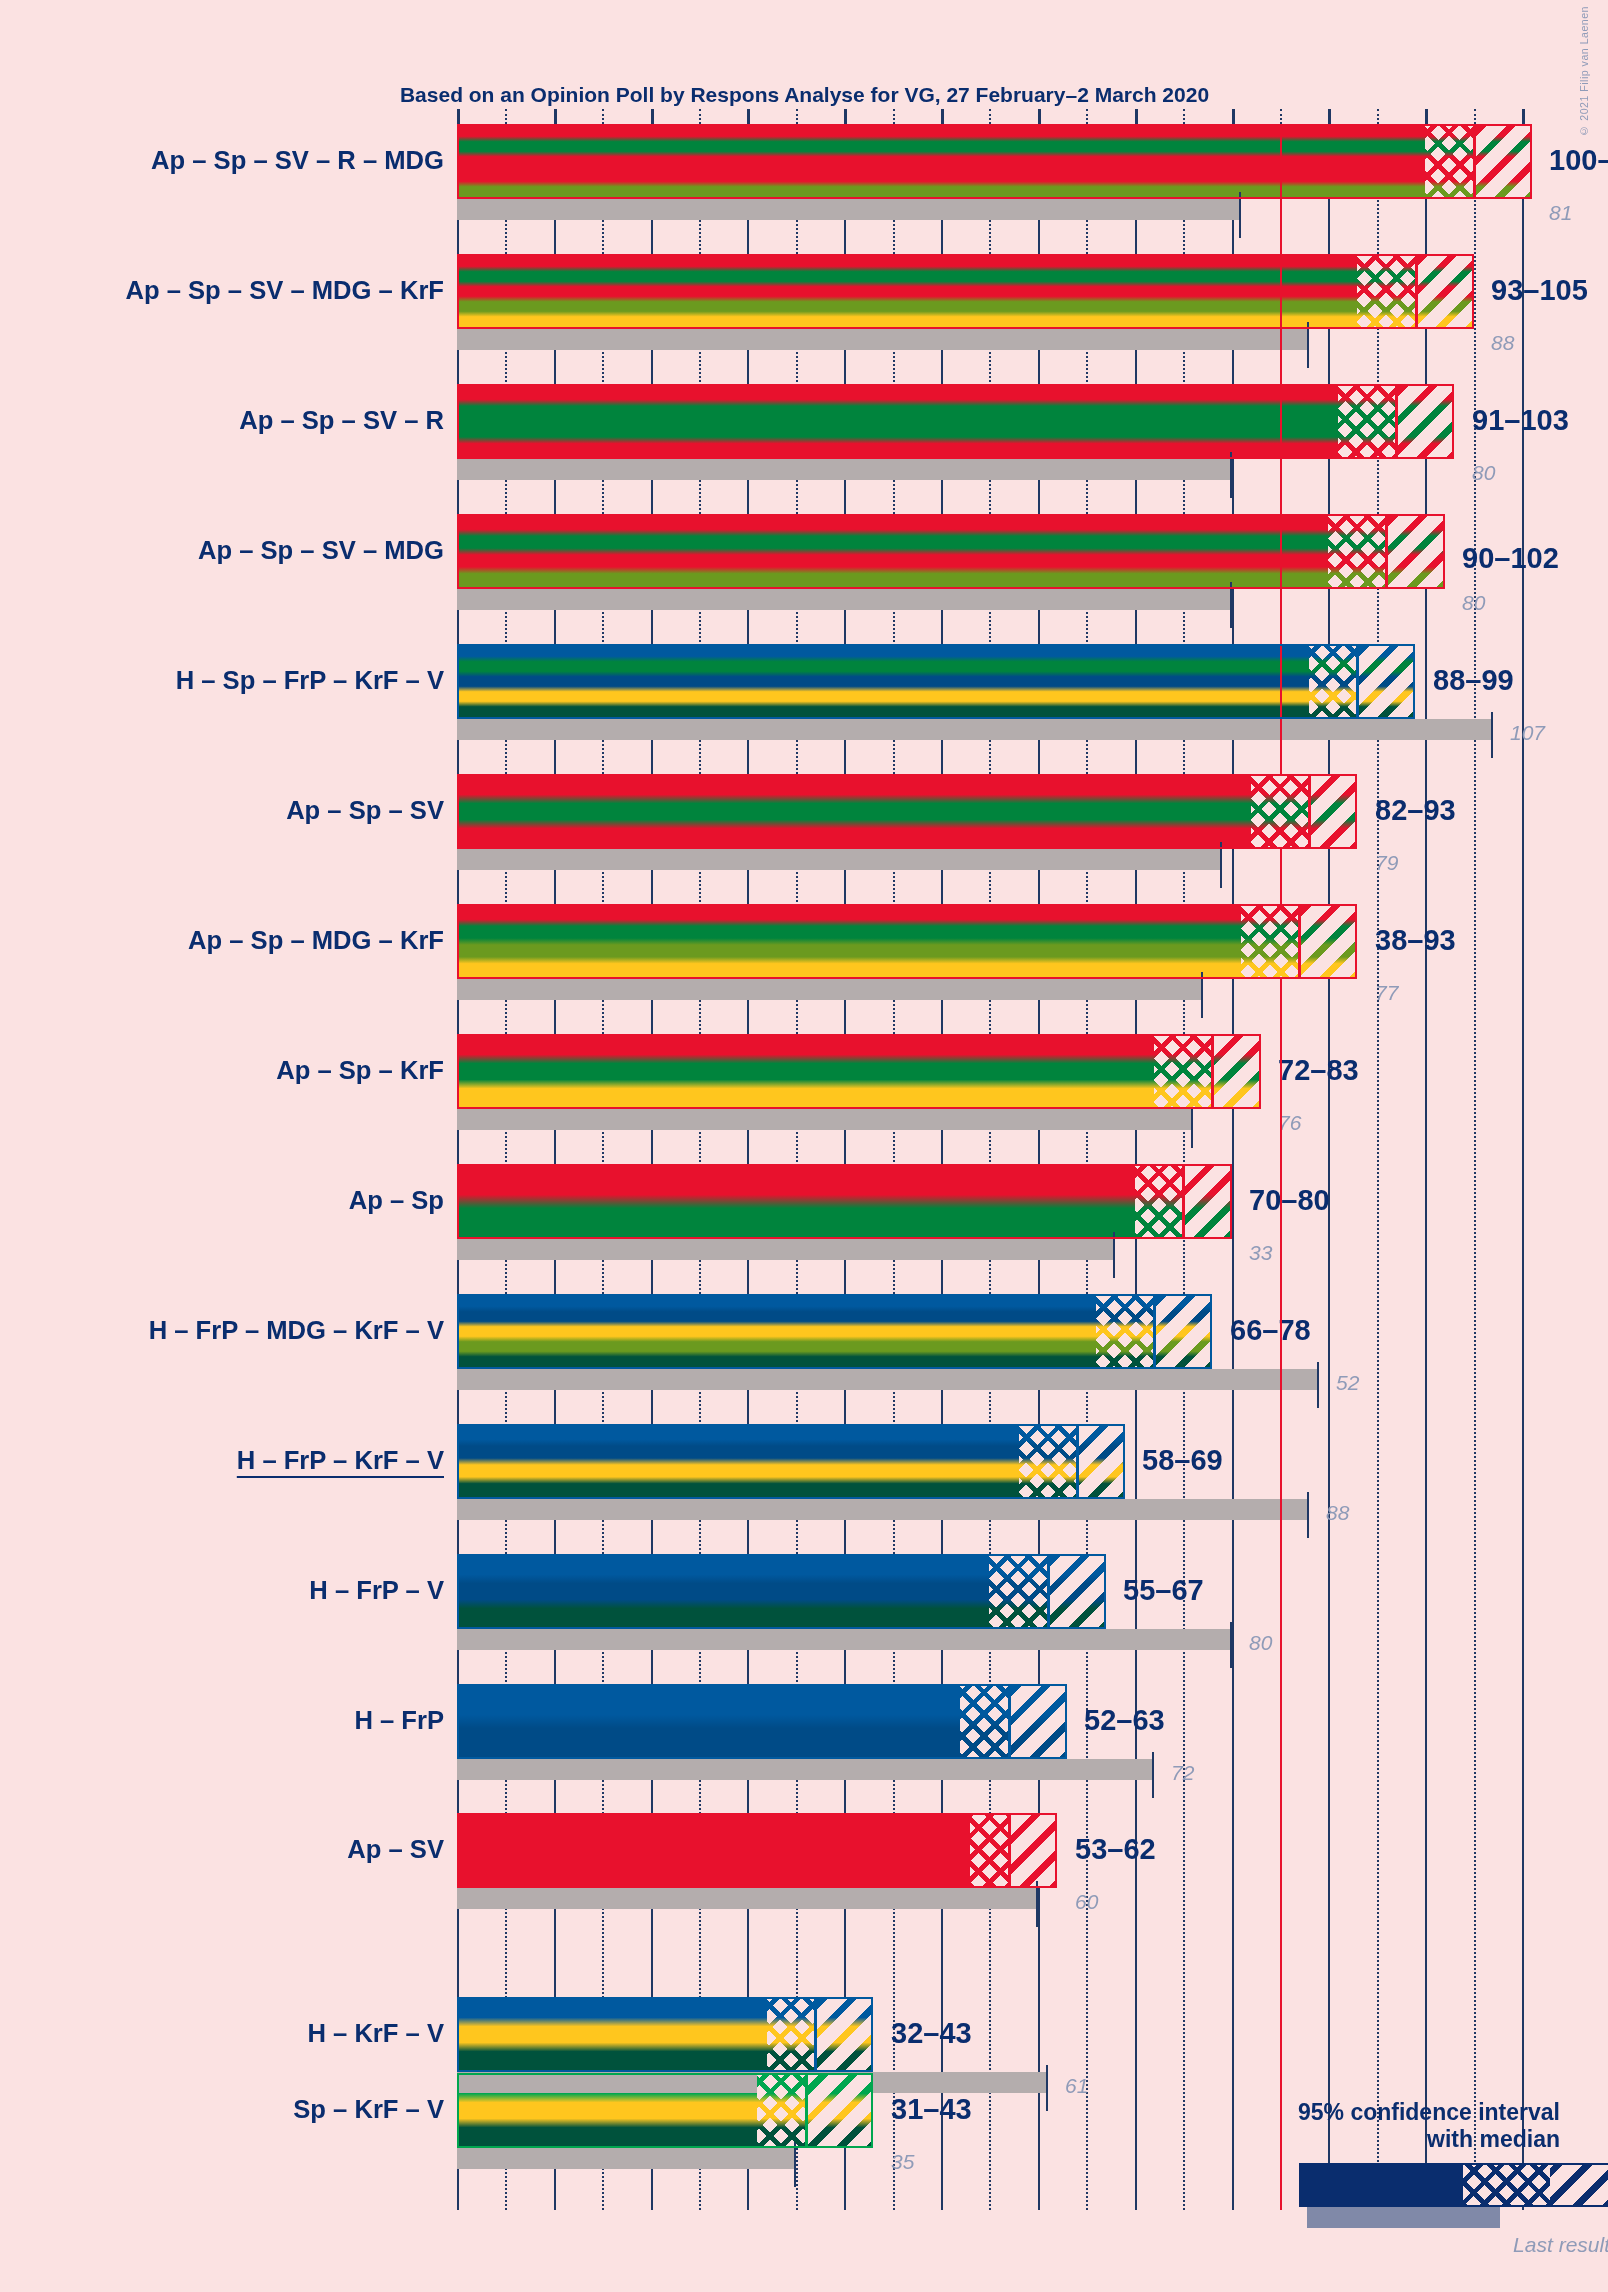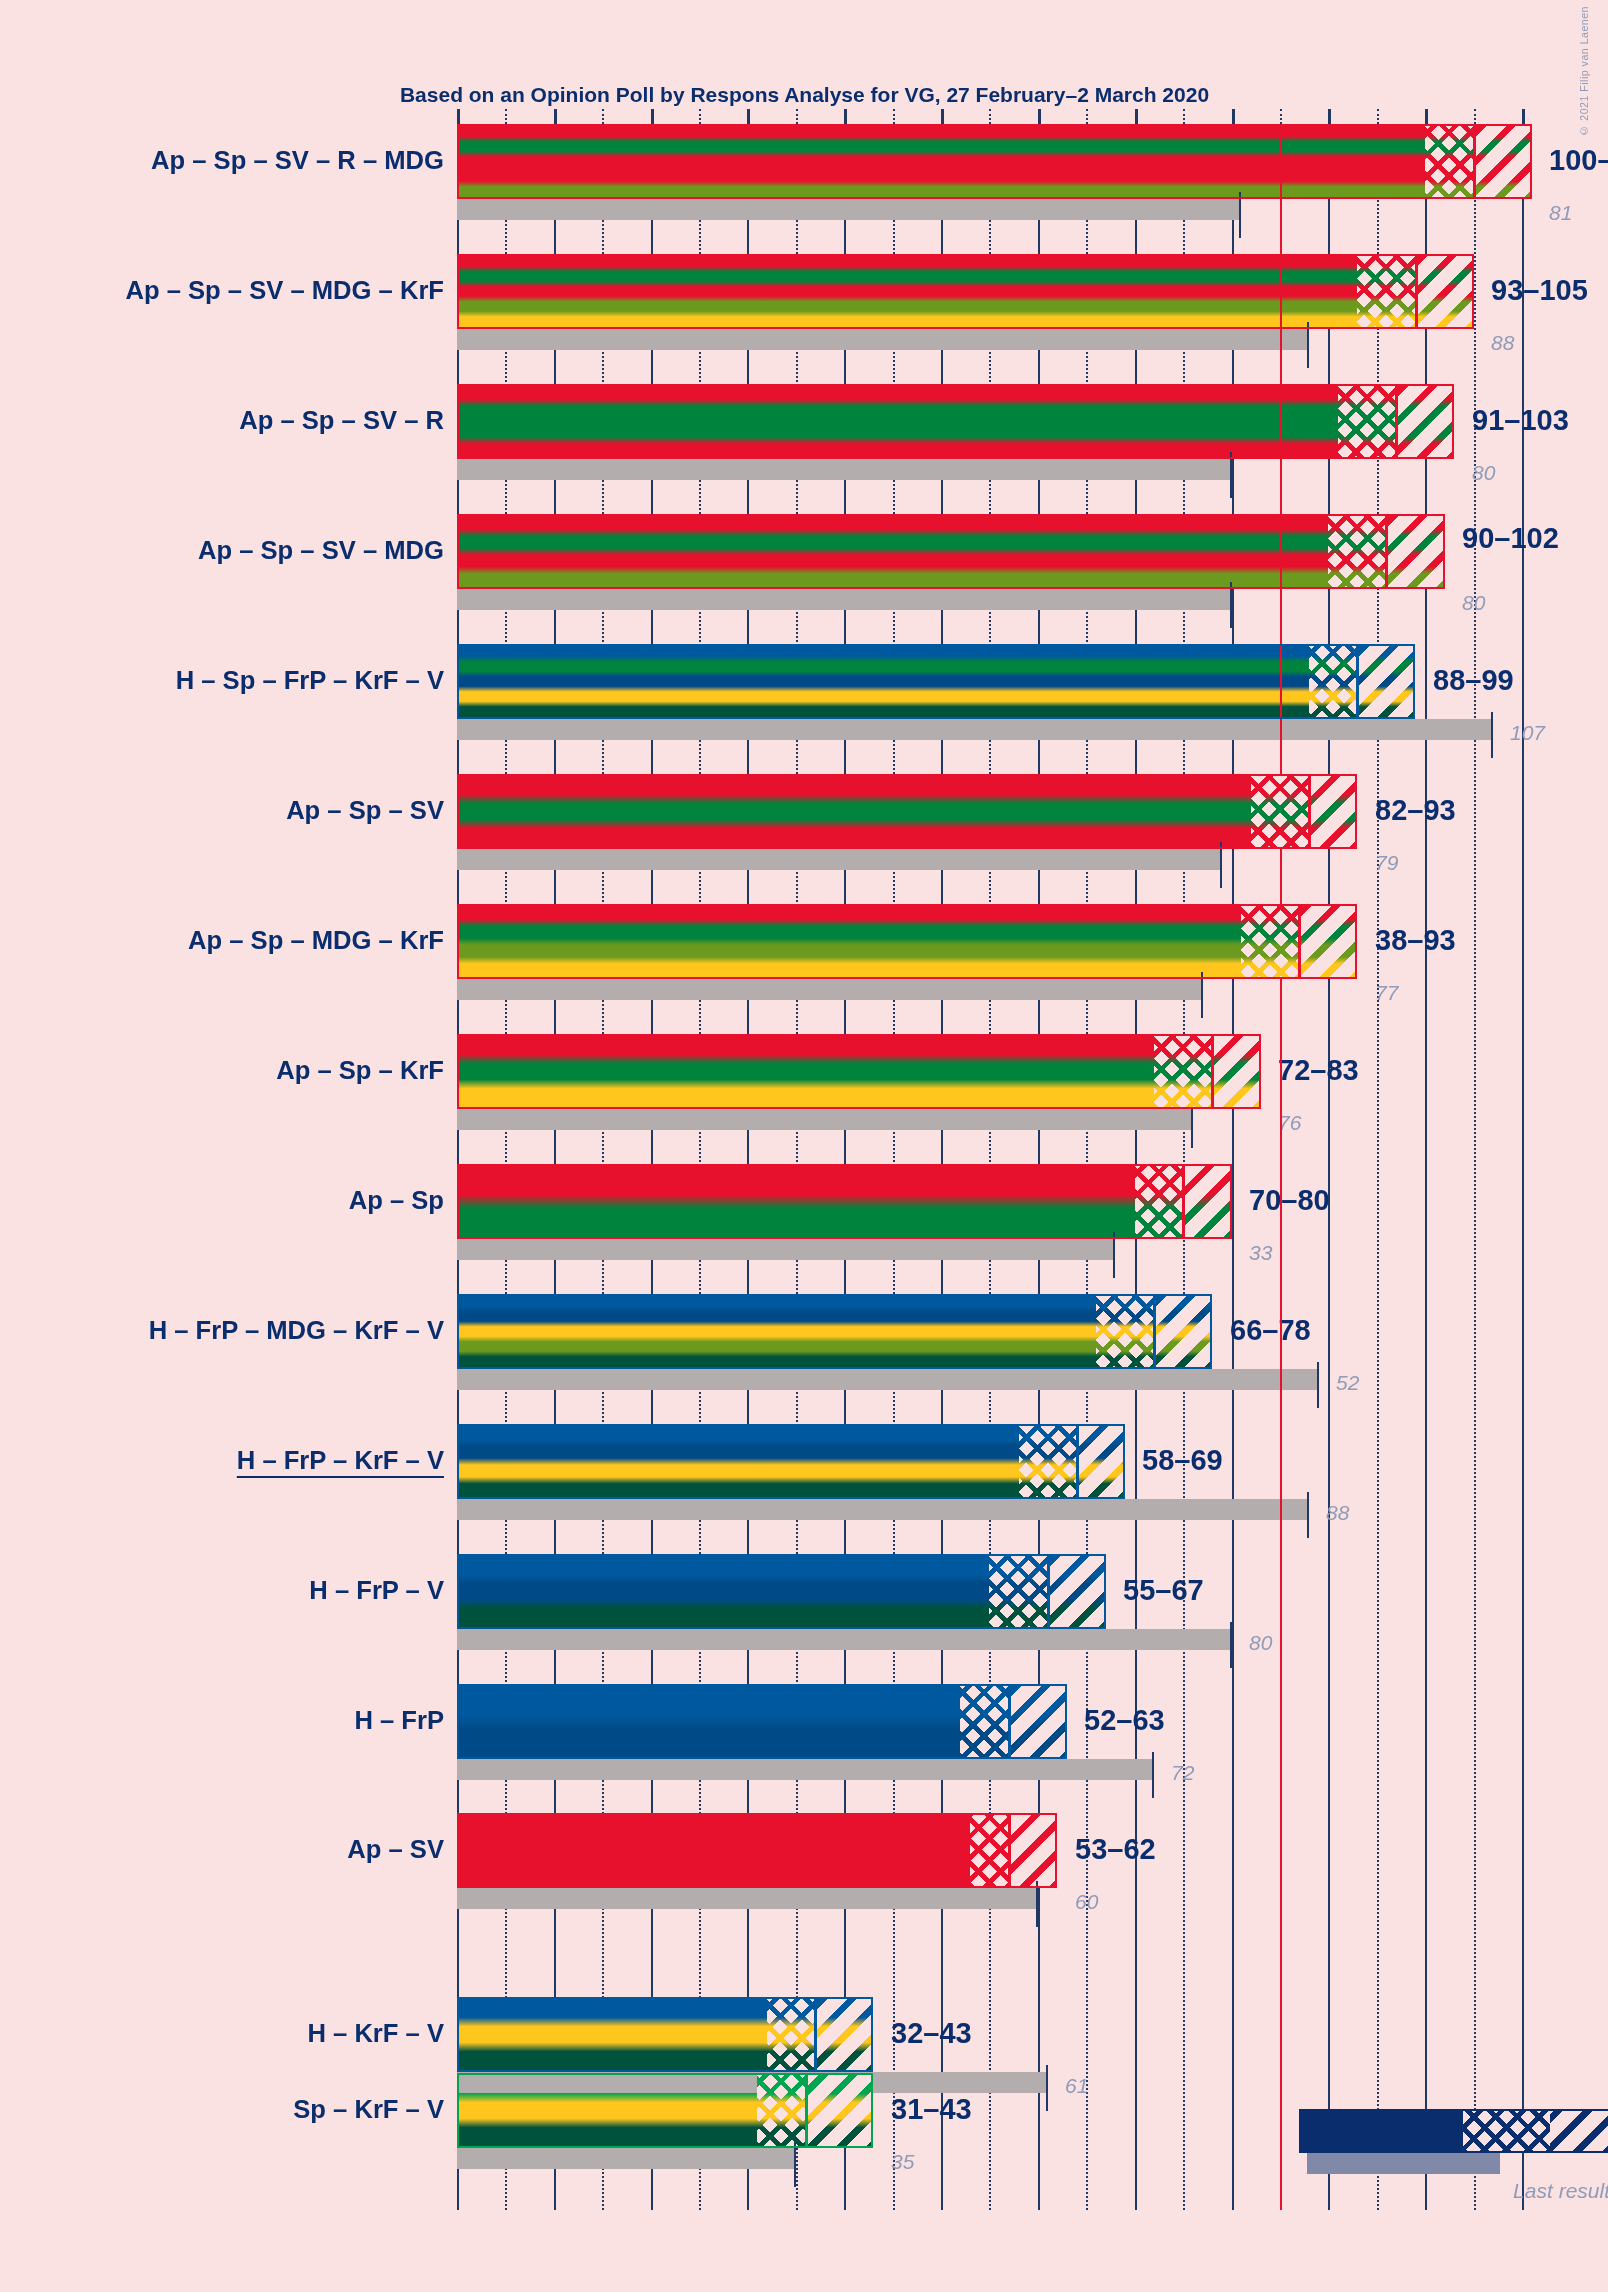--- a/index.html
+++ b/index.html
@@ -221,21 +221,21 @@
           <div class="bar" style="width: 988px; height: 75px;">
             <div class="grad" style="background: linear-gradient(rgb(232, 17, 45) 4.5%, rgb(232, 17, 45) 20.5%, rgb(0, 132, 61) 29.5%, rgb(0, 132, 61) 45.5%, rgb(232, 17, 45) 54.5%, rgb(232, 17, 45) 70.5%, rgb(107, 154, 31) 79.5%, rgb(107, 154, 31) 95.5%);"></div>
             <div class="hatch-cross" style="left: 871px; width: 58px; background-image: repeating-linear-gradient(45deg, transparent 0px, transparent 4.8px, transparent 4.8px, transparent 15.4px), repeating-linear-gradient(-45deg, transparent 0px, transparent 4.8px, transparent 4.8px, transparent 15.4px); background-color: transparent;"></div>
             <div style="position: absolute; top: 0px; height: 100%; z-index: 5; left: 871px; width: 58px; background: rgb(251, 226, 226);"></div>
             <div style="position: absolute; top: 0px; height: 100%; z-index: 6; left: 871px; width: 58px; background: linear-gradient(rgb(232, 17, 45) 4.5%, rgb(232, 17, 45) 20.5%, rgb(0, 132, 61) 29.5%, rgb(0, 132, 61) 45.5%, rgb(232, 17, 45) 54.5%, rgb(232, 17, 45) 70.5%, rgb(107, 154, 31) 79.5%, rgb(107, 154, 31) 95.5%); mask-image: repeating-linear-gradient(45deg, rgb(0, 0, 0) 0px, rgb(0, 0, 0) 4.8px, transparent 4.8px, transparent 15.4px), repeating-linear-gradient(-45deg, rgb(0, 0, 0) 0px, rgb(0, 0, 0) 4.8px, transparent 4.8px, transparent 15.4px);"></div>
             <div style="position: absolute; top: 0px; height: 100%; z-index: 5; left: 929px; width: 58px; background: rgb(251, 226, 226);"></div>
             <div style="position: absolute; top: 0px; height: 100%; z-index: 6; left: 929px; width: 58px; background: linear-gradient(rgb(232, 17, 45) 4.5%, rgb(232, 17, 45) 20.5%, rgb(0, 132, 61) 29.5%, rgb(0, 132, 61) 45.5%, rgb(232, 17, 45) 54.5%, rgb(232, 17, 45) 70.5%, rgb(107, 154, 31) 79.5%, rgb(107, 154, 31) 95.5%); mask-image: repeating-linear-gradient(-45deg, rgb(0, 0, 0) 0px, rgb(0, 0, 0) 6.8px, transparent 6.8px, transparent 21px);"></div>
           </div>
           <div class="outline" style="left: 0px; width: 988px; height: 75px; border: 2.9px solid rgb(232, 17, 45);"></div>
           <div style="position: absolute; top: 0px; width: 2.9px; z-index: 8; left: 928px; height: 75px; background: rgb(232, 17, 45);"></div>
-          <div class="valuelabel" style="left: 1005px; top: 8px; text-align: center;">90–102</div>
+          <div class="valuelabel" style="left: 1005px; top: 28px; text-align: center;">90–102</div>
           <div class="lastlabel" style="left: 1005px; top: 77px;">80</div>
         </div>
         <div class="row" style="top: 520px; height: 97px;">
           <div class="row-label" style="top: 24px;">H – Sp – FrP – KrF – V</div>
           <div class="lastresult" style="top: 75px; height: 21px; width: 1036px;"></div>
           <div class="lastresult-mark" style="left: 1034px; top: 68px; height: 46px;"></div>
           <div class="bar" style="width: 958px; height: 75px;">
             <div class="grad" style="background: linear-gradient(rgb(0, 89, 159) 3.6%, rgb(0, 89, 159) 16.4%, rgb(0, 132, 61) 23.6%, rgb(0, 132, 61) 36.4%, rgb(0, 75, 135) 43.6%, rgb(0, 75, 135) 56.4%, rgb(255, 198, 30) 63.6%, rgb(255, 198, 30) 76.4%, rgb(0, 82, 60) 83.6%, rgb(0, 82, 60) 96.4%);"></div>
             <div class="hatch-cross" style="left: 852px; width: 48px; background-image: repeating-linear-gradient(45deg, transparent 0px, transparent 4.8px, transparent 4.8px, transparent 15.4px), repeating-linear-gradient(-45deg, transparent 0px, transparent 4.8px, transparent 4.8px, transparent 15.4px); background-color: transparent;"></div>
             <div style="position: absolute; top: 0px; height: 100%; z-index: 5; left: 852px; width: 48px; background: rgb(251, 226, 226);"></div>
@@ -432,20 +432,24 @@
           </div>
           <div class="outline" style="left: 0px; width: 416px; height: 75px; border: 2.9px solid rgb(0, 166, 79);"></div>
           <div style="position: absolute; top: 0px; width: 2.9px; z-index: 8; left: 348px; height: 75px; background: rgb(0, 166, 79);"></div>
           <div class="valuelabel" style="left: 434px; top: 20px;">31–43</div>
           <div class="lastlabel" style="left: 434px; top: 77px;">35</div>
         </div>
       </div>
   </div>
 
   <div id="legend">
+    <div class="legend-title">
+      <div>95% confidence interval</div>
+      <div>with median</div>
+    </div>
     <div class="legend-bar-wrap">
       <div class="legend-solid"></div>
       <div class="legend-cross" id="lg-cross" style="background: rgb(251, 226, 226);">
           <div style="position: absolute; inset: 0px; background: rgb(10, 45, 110); mask-image: repeating-linear-gradient(45deg, rgb(0, 0, 0) 0px, rgb(0, 0, 0) 4.8px, transparent 4.8px, transparent 15.4px), repeating-linear-gradient(-45deg, rgb(0, 0, 0) 0px, rgb(0, 0, 0) 4.8px, transparent 4.8px, transparent 15.4px);"></div>
         </div>
       <div class="legend-diag" id="lg-diag" style="background: rgb(251, 226, 226);">
           <div style="position: absolute; inset: 0px; background: rgb(10, 45, 110); mask-image: repeating-linear-gradient(-45deg, rgb(0, 0, 0) 0px, rgb(0, 0, 0) 6.8px, transparent 6.8px, transparent 21px);"></div>
         </div>
       <div class="legend-outline"></div>
       <div class="legend-last"></div>

